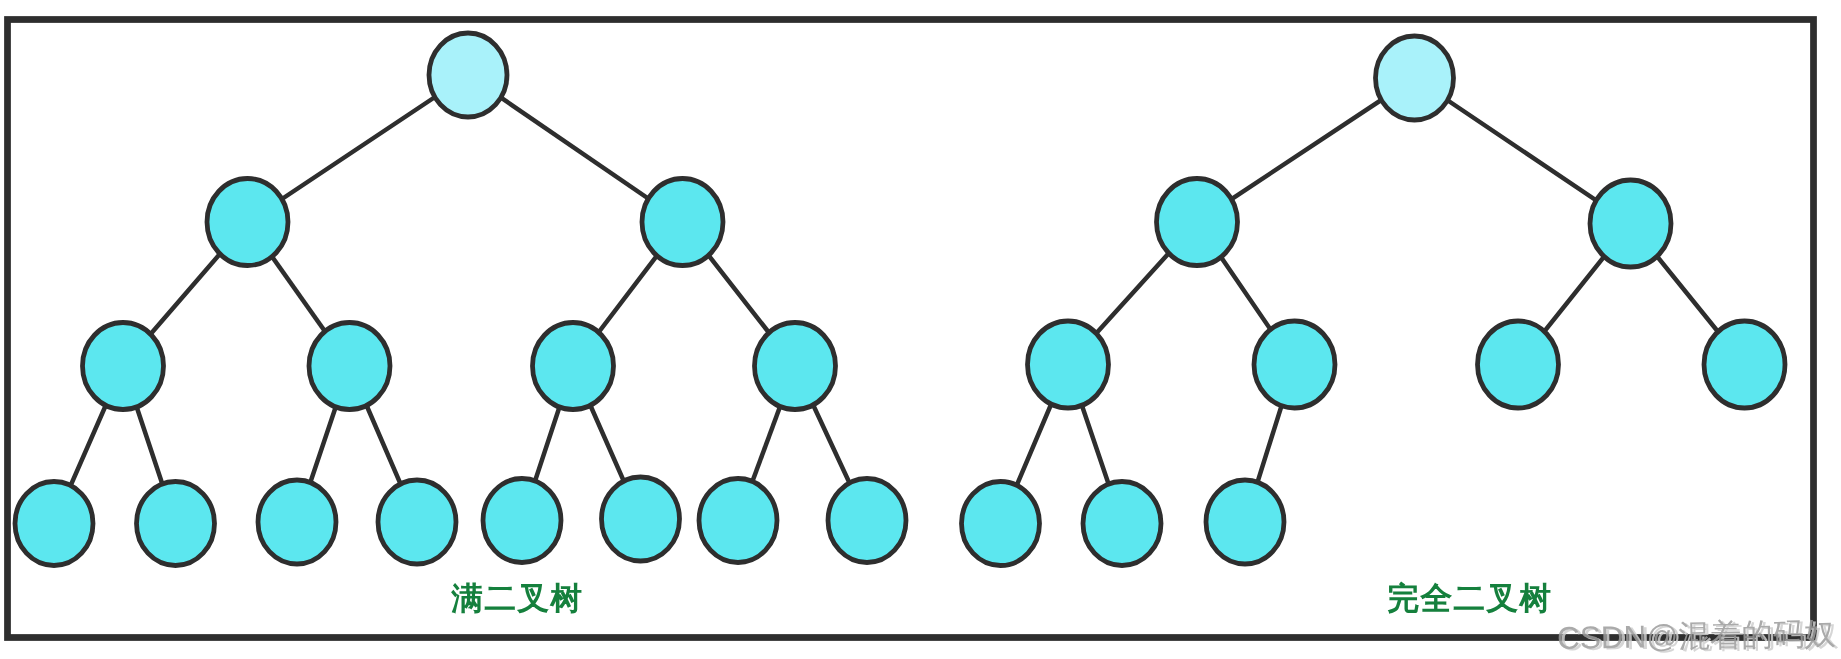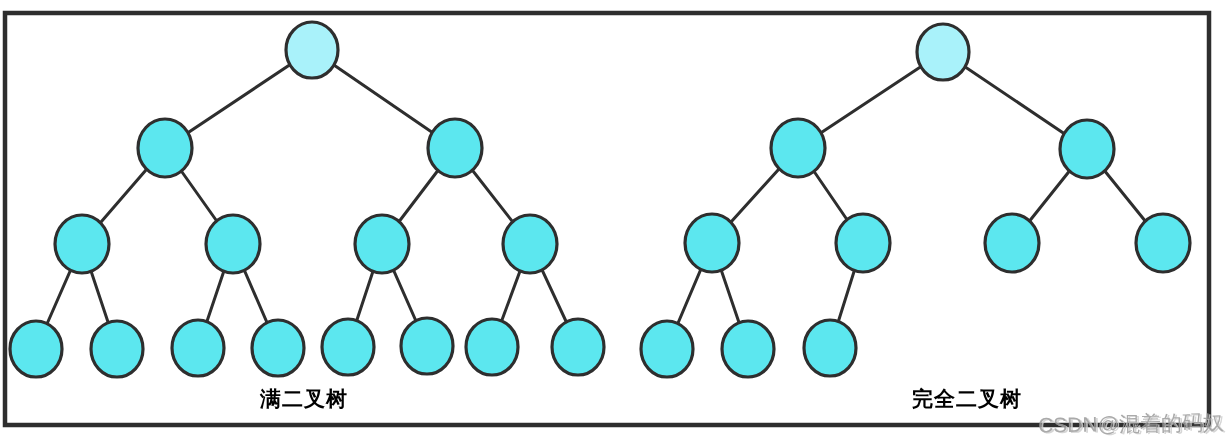--- a/index.html
+++ b/index.html
@@ -35,26 +35,27 @@
   }
   .tree-node {
     stroke: #2e2e2e;
     stroke-width: 3.2;
   }
   .tree-label {
     position: absolute;
     transform: translateX(-50%);
     font-size: 21px;
     font-weight: bold;
-    color: #000000;
+    color: #15803d;
     letter-spacing: 1px;
     white-space: nowrap;
+    margin-left: 41px;
   }
   .tree-label.left  { left: 304px; top: 385px; }
-  .tree-label.right { left: 967px; top: 385px; }
+  .tree-label.right { left: 939px; top: 385px; }
   .watermark {
     position: absolute;
     right: 3px;
     bottom: 1px;
     font-size: 21px;
     color: #9c9c9c;
     opacity: 0.85;
     white-space: nowrap;
     text-shadow: 2px 1px 0 #cfcfcf;
     transform: rotate(-1deg);

